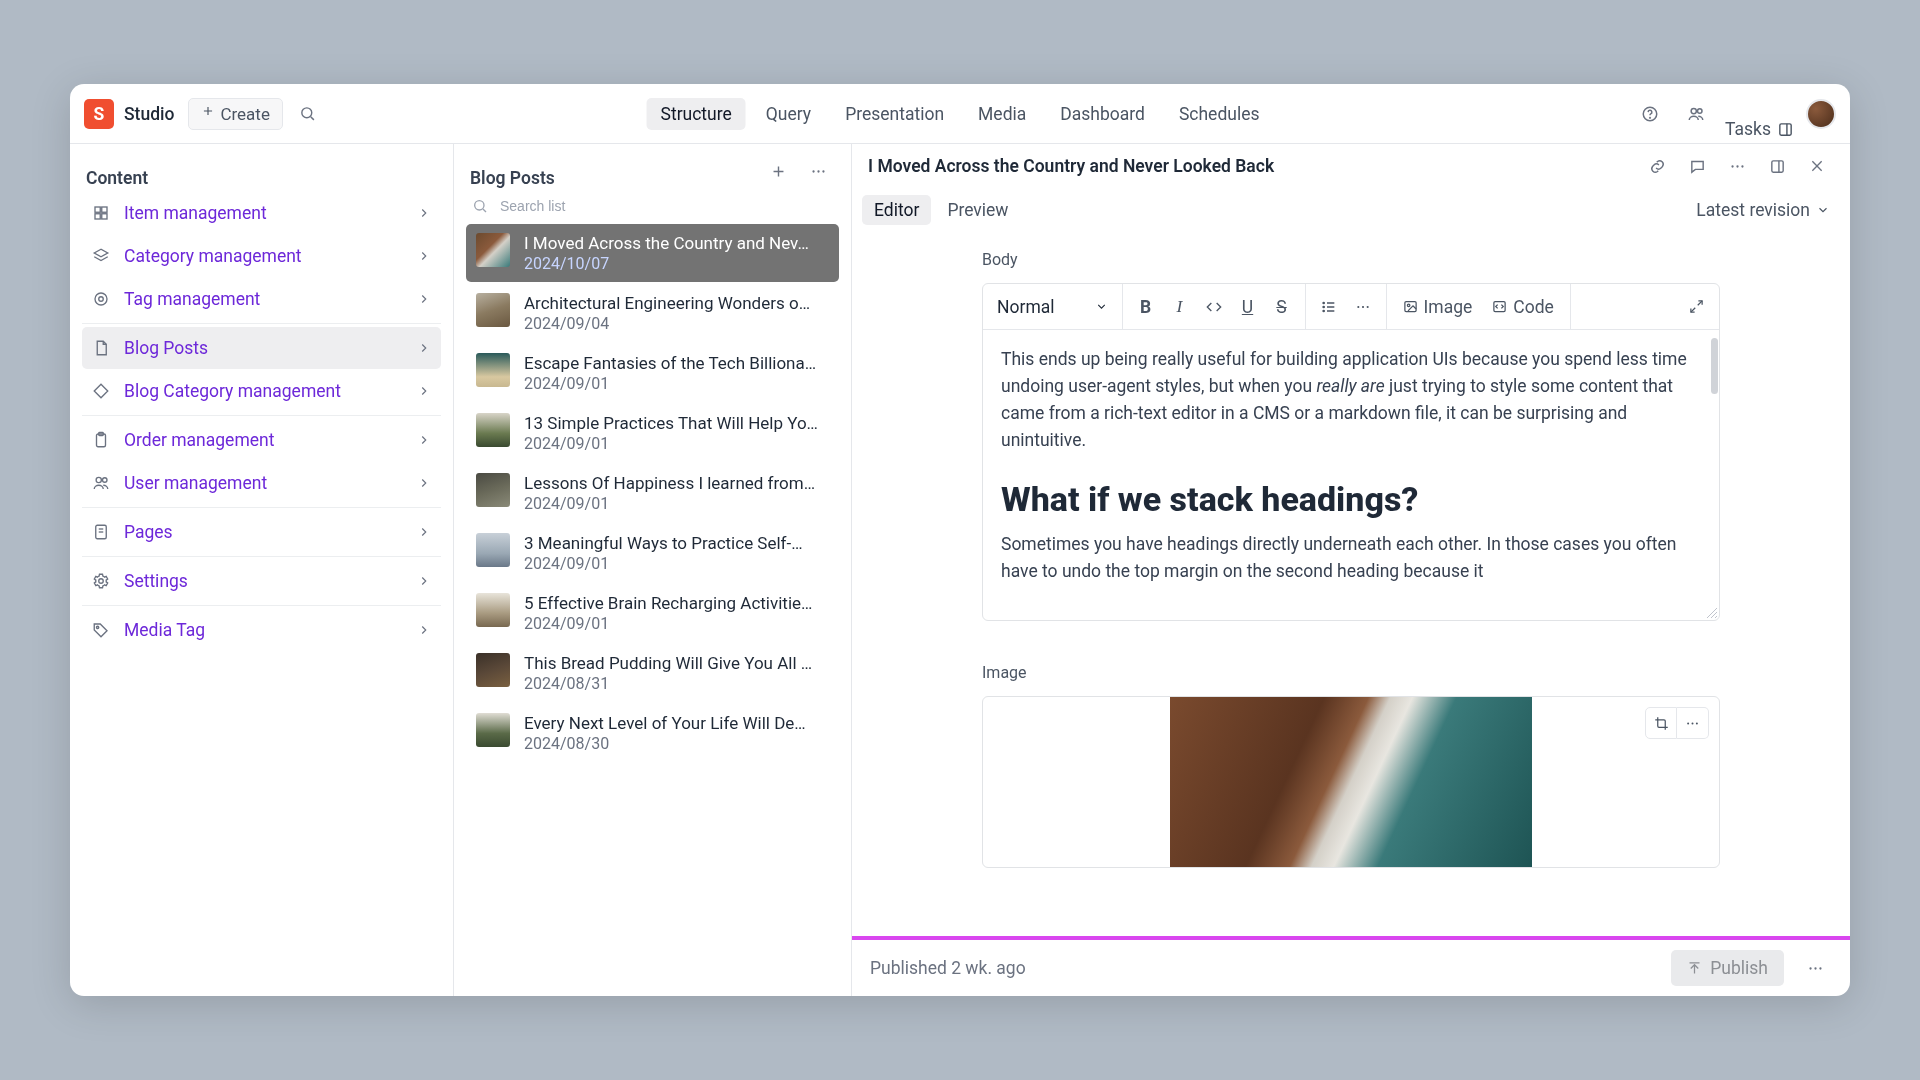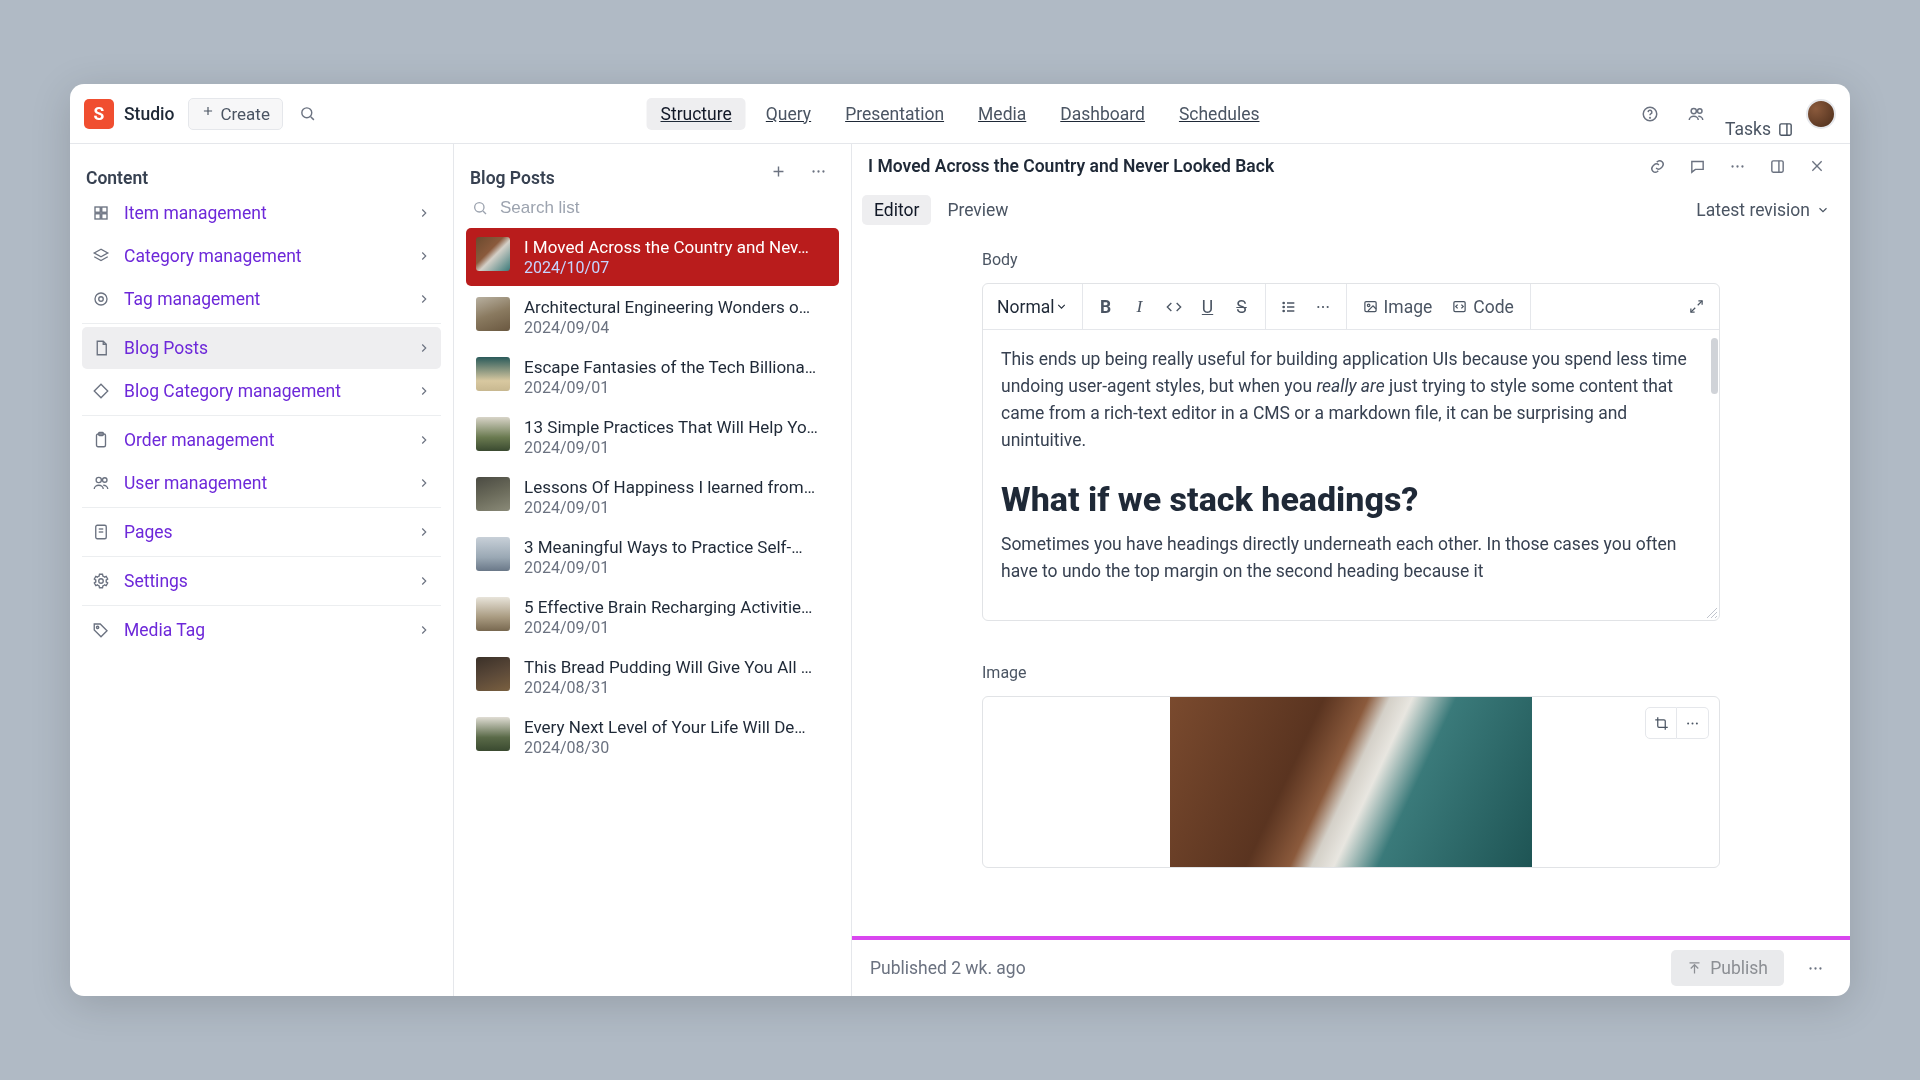--- a/index.html
+++ b/index.html
@@ -58,21 +58,20 @@
   border-radius: 5px;
   cursor: pointer;
   color: #6b7280;
 }
 .top-center {
   position: absolute;
   left: 50%;
   transform: translateX(-50%);
   display: flex;
   gap: 6px;
-  text-decoration: underline;
 }
 .tab-item {
   padding: 6px 14px;
   border-radius: 5px;
   cursor: pointer;
   color: #4b5563;
 }
 .tab-item.active { background: #eeeef0; color: #111827; }
 .top-right {
   margin-left: auto;
@@ -129,35 +128,35 @@
 .sidebar-sep { border-top: 1px solid #eceef0; margin: 2px 0; }
 
 .search-row {
   display: flex; align-items: center;
   padding: 10px 18px;
   gap: 12px;
   color: #9ca3af;
 }
 .search-row input {
   border: none; outline: none;
-  font-size: 17px;
+  font-size: 14px;
   flex: 1;
   color: #374151;
 }
 .search-row input::placeholder { color: #9ca3af; }
 
 .blog-list { padding: 0 12px; display: flex; flex-direction: column; gap: 2px; overflow-y: auto; }
 .blog-item {
   display: flex;
   padding: 9px 10px;
   border-radius: 5px;
   cursor: pointer;
   gap: 14px;
 }
-.blog-item.selected { background: #b91c1c; color: #fff; }
+.blog-item.selected { background: #737373; color: #fff; }
 .blog-item.selected .blog-date { color: #c7d5ff; }
 .blog-thumb {
   width: 34px; height: 34px;
   border-radius: 3px;
   flex-shrink: 0;
 }
 .blog-meta { flex: 1; min-width: 0; }
 .blog-title {
   white-space: nowrap;
   overflow: hidden;
@@ -223,20 +222,21 @@
   display: flex;
   align-items: center;
   height: 100%;
   border-right: 1px solid #e5e7eb;
   padding: 0 6px;
 }
 .rte-group:last-child { border-right: none; margin-left: auto; }
 .rte-style-sel {
   display: flex; align-items: center;
   padding: 0 14px;
+  gap: 40px;
   height: 100%;
   cursor: pointer;
   border-right: 1px solid #e5e7eb;
 }
 .rte-btn {
   width: 34px; height: 34px;
   display: flex; align-items: center; justify-content: center;
   cursor: pointer;
   color: #4b5563;
   border-radius: 4px;

